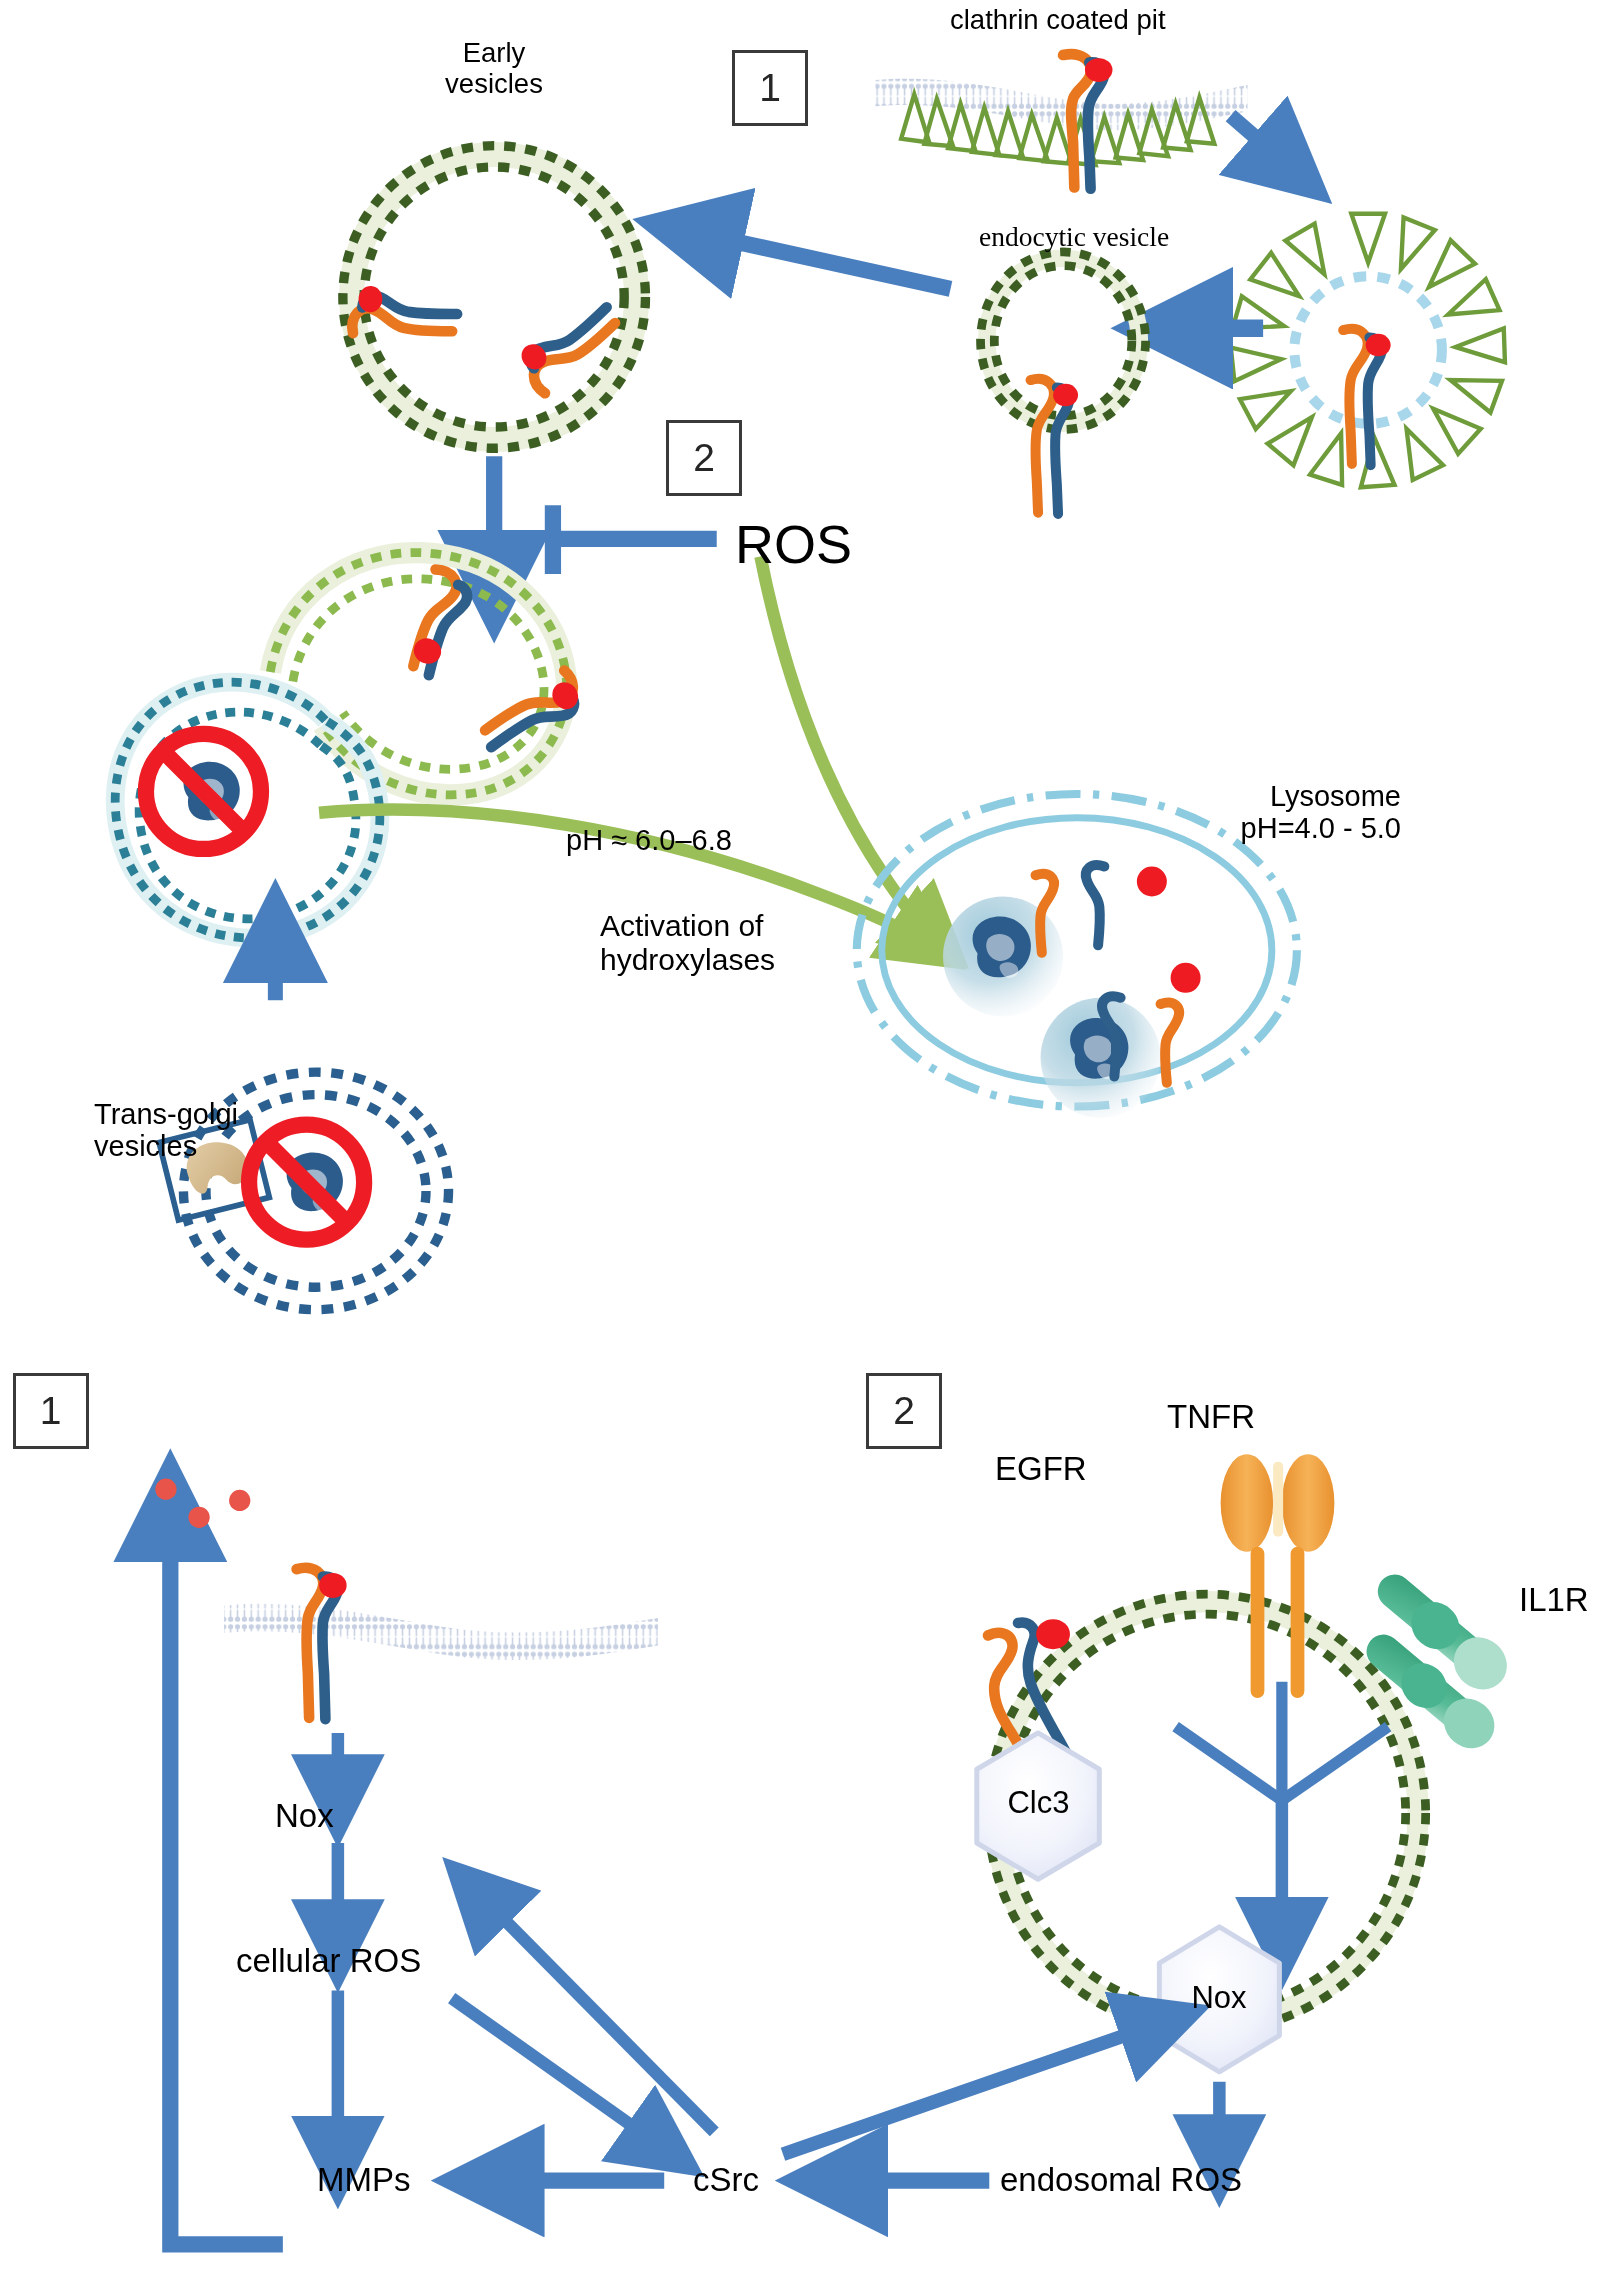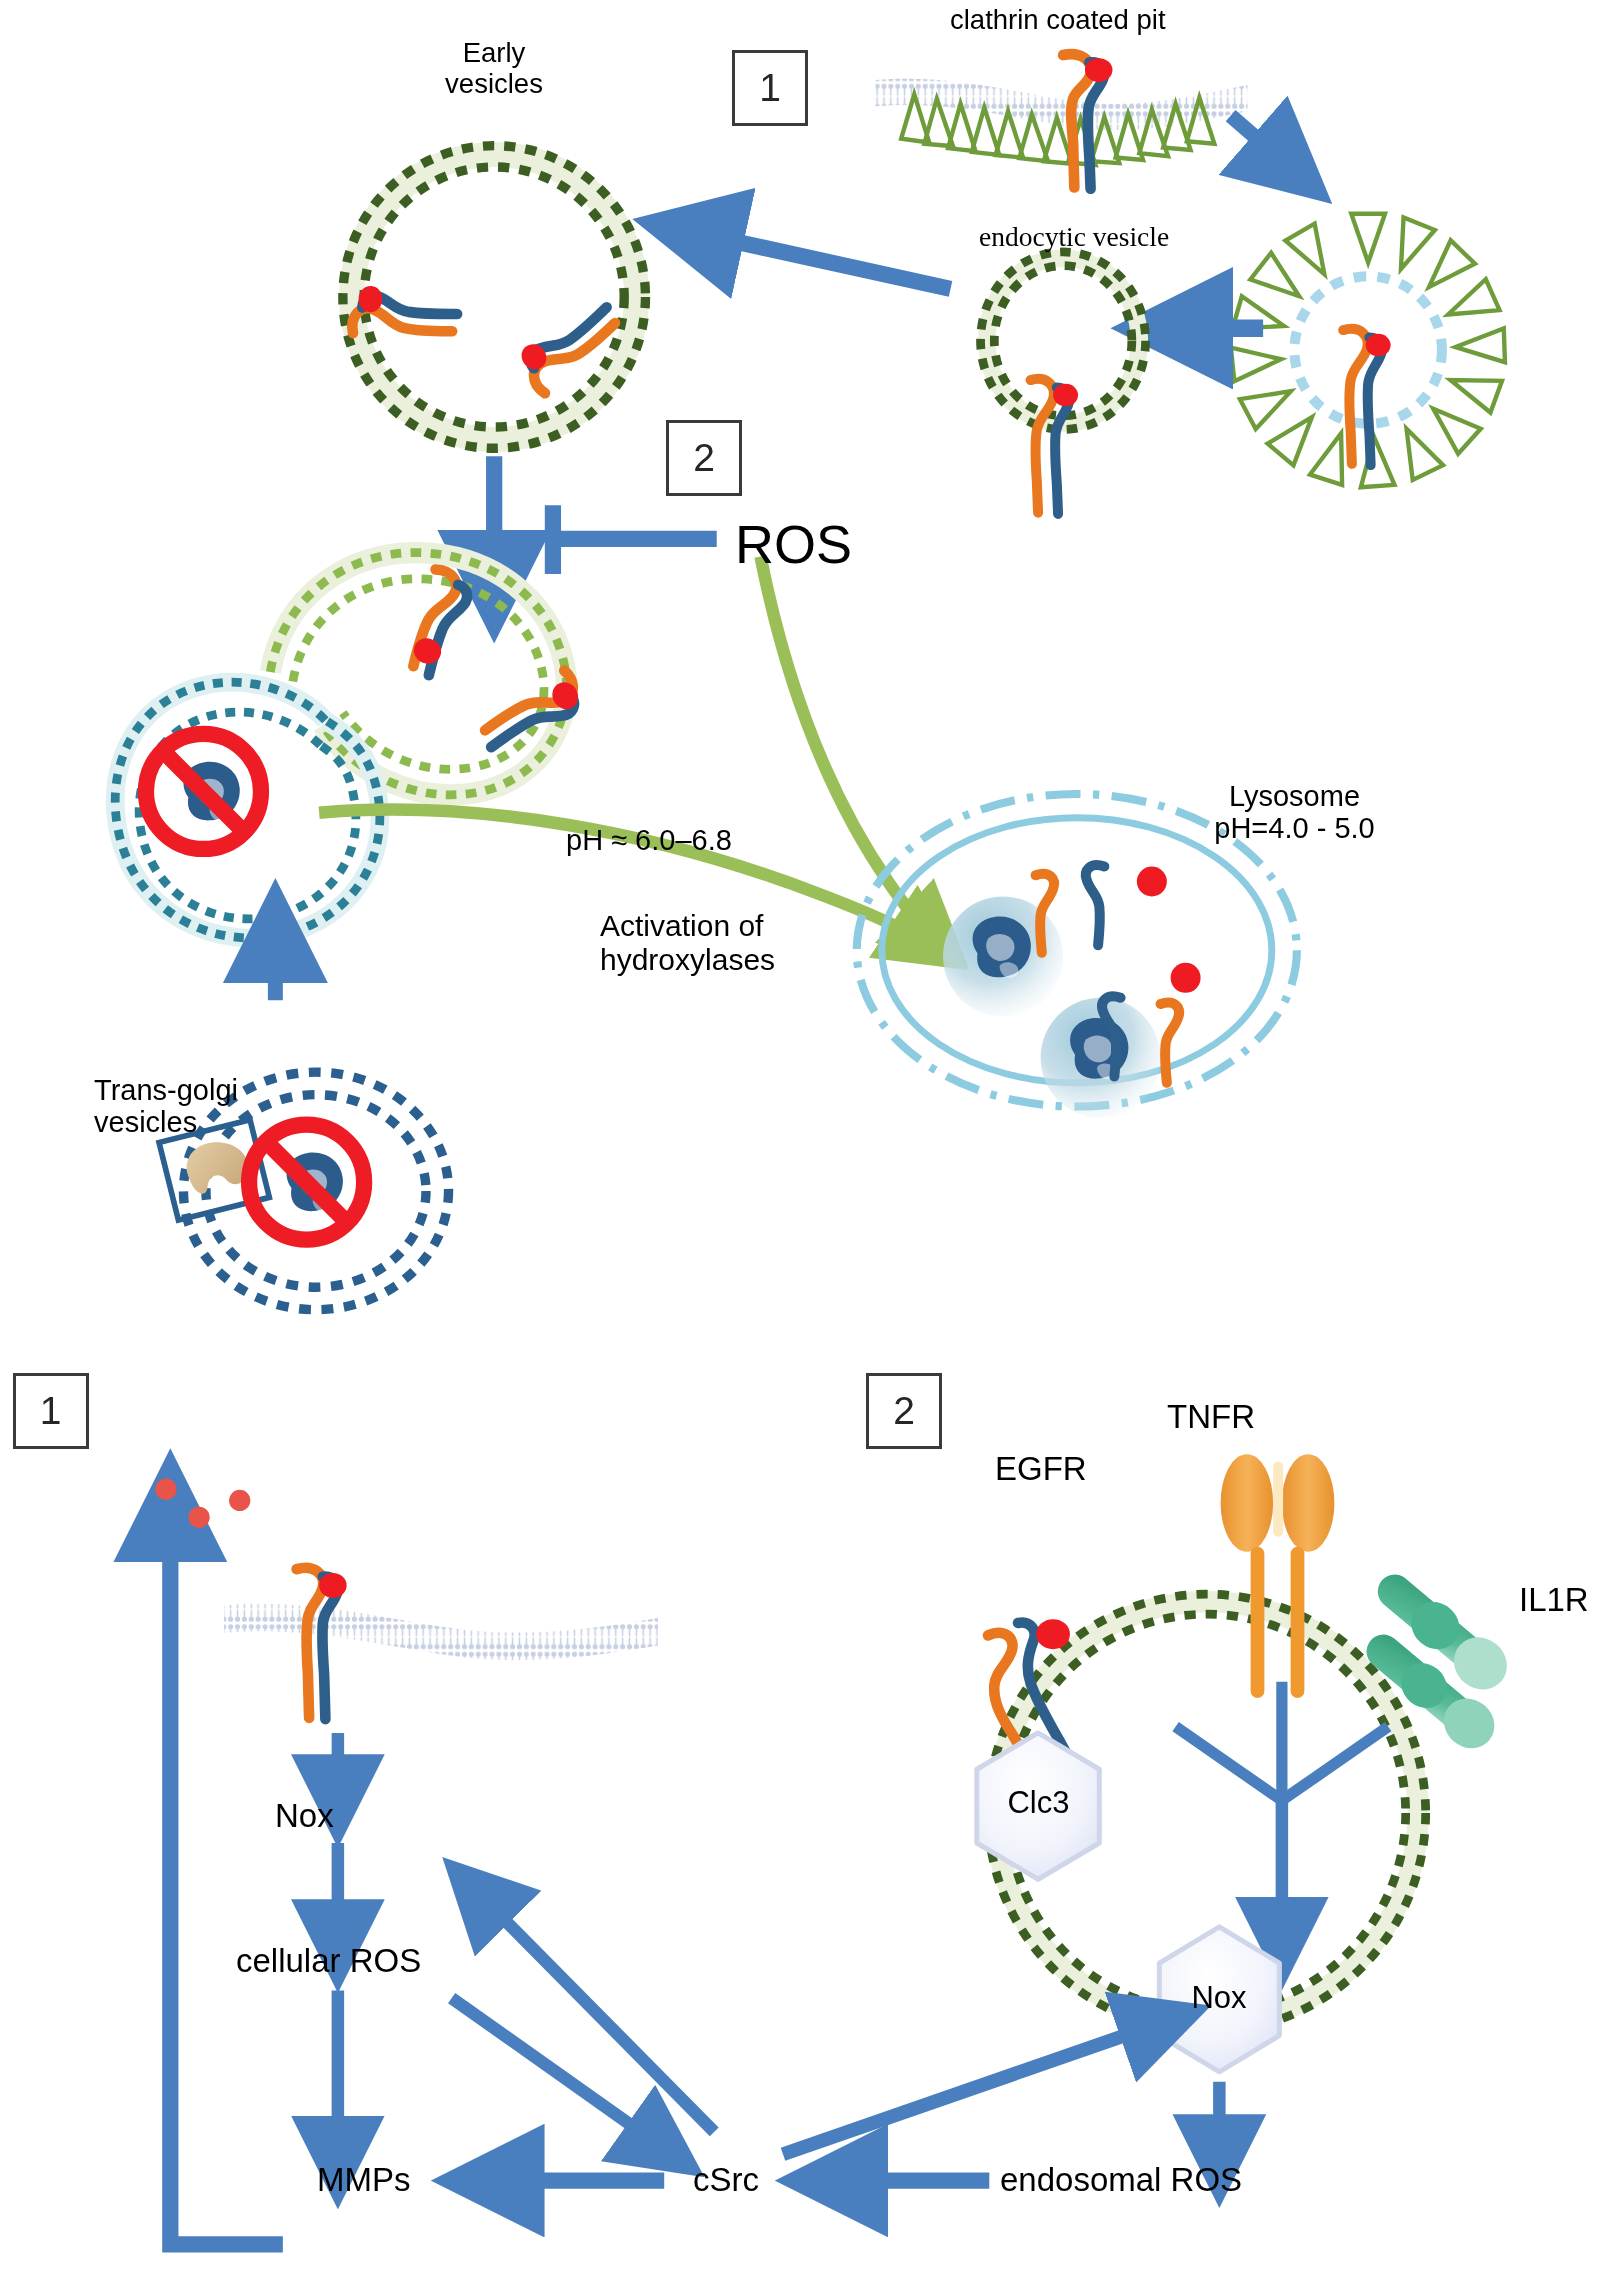--- a/index.html
+++ b/index.html
@@ -478,24 +478,24 @@
 
 <div class="lbl" style="left:979px;top:222px;font-size:27.5px;font-family:Liberation Serif, serif;">endocytic vesicle</div>
 
 <div class="lbl" style="left:735px;top:514px;font-size:54px;text-align:center;">ROS</div>
 
 <div class="lbl" style="left:566px;top:824px;font-size:29px;">pH ≈ 6.0–6.8</div>
 
 <div class="lbl" style="left:600px;top:909px;font-size:30px;">Activation of
 hydroxylases</div>
 
-<div class="lbl" style="left:1188px;top:780px;width:213px;text-align:center;font-size:29px;">Lysosome
+<div class="lbl" style="left:1188px;top:780px;width:213px;text-align:right;font-size:29px;">Lysosome
 pH=4.0 - 5.0</div>
 
-<div class="lbl" style="left:94px;top:1074px;font-size:29px;">Trans-golgi
+<div class="lbl" style="left:94px;top:1098px;font-size:29px;">Trans-golgi
 vesicles</div>
 
 <div class="numbox" style="left:12.5px;top:1373px;width:70px;height:70px;font-size:39px;">
   <span>1</span>
 </div>
 
 <div class="lbl" style="left:275px;top:1798px;font-size:33px;">Nox</div>
 
 <div class="lbl" style="left:236px;top:1943px;font-size:33px;">cellular ROS</div>
 

